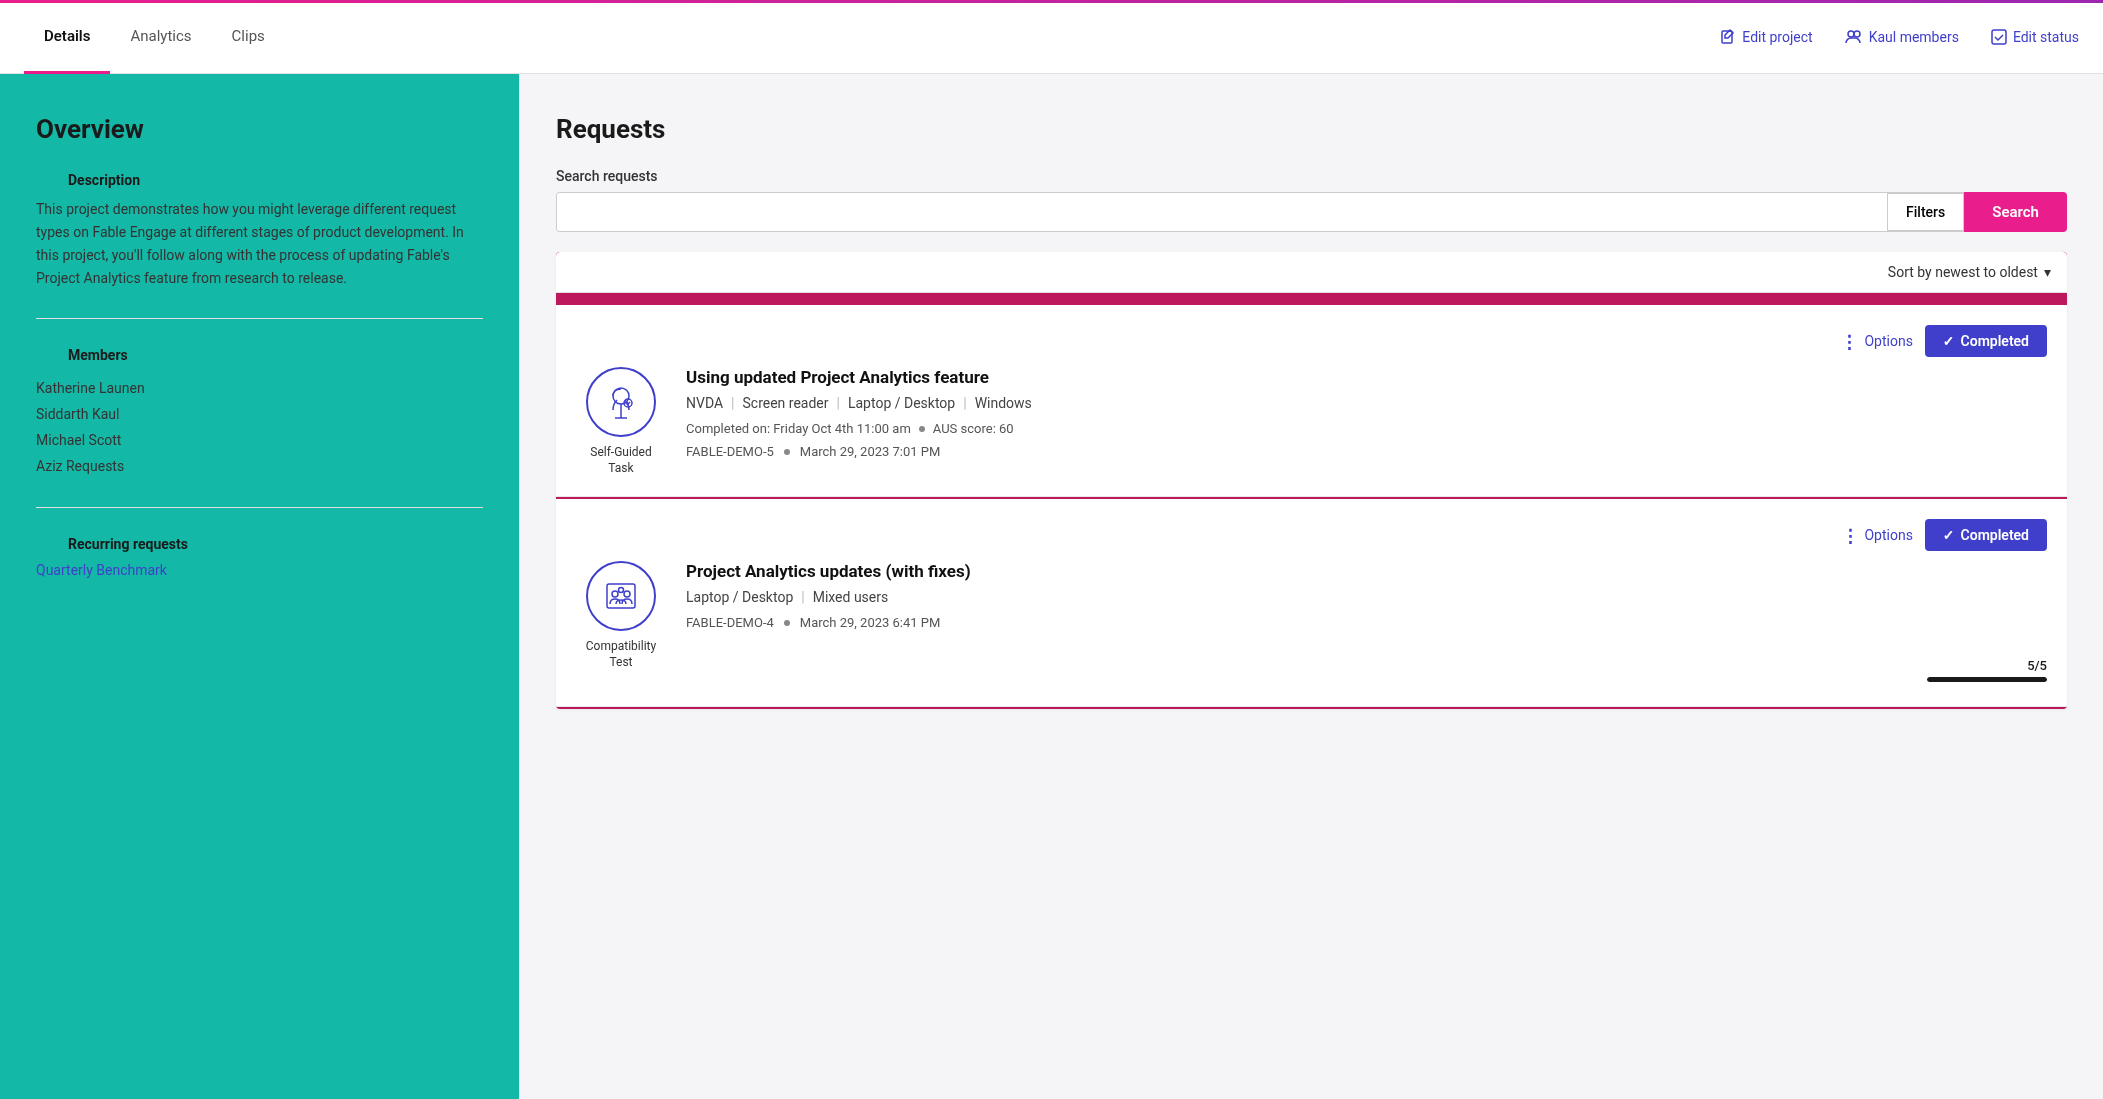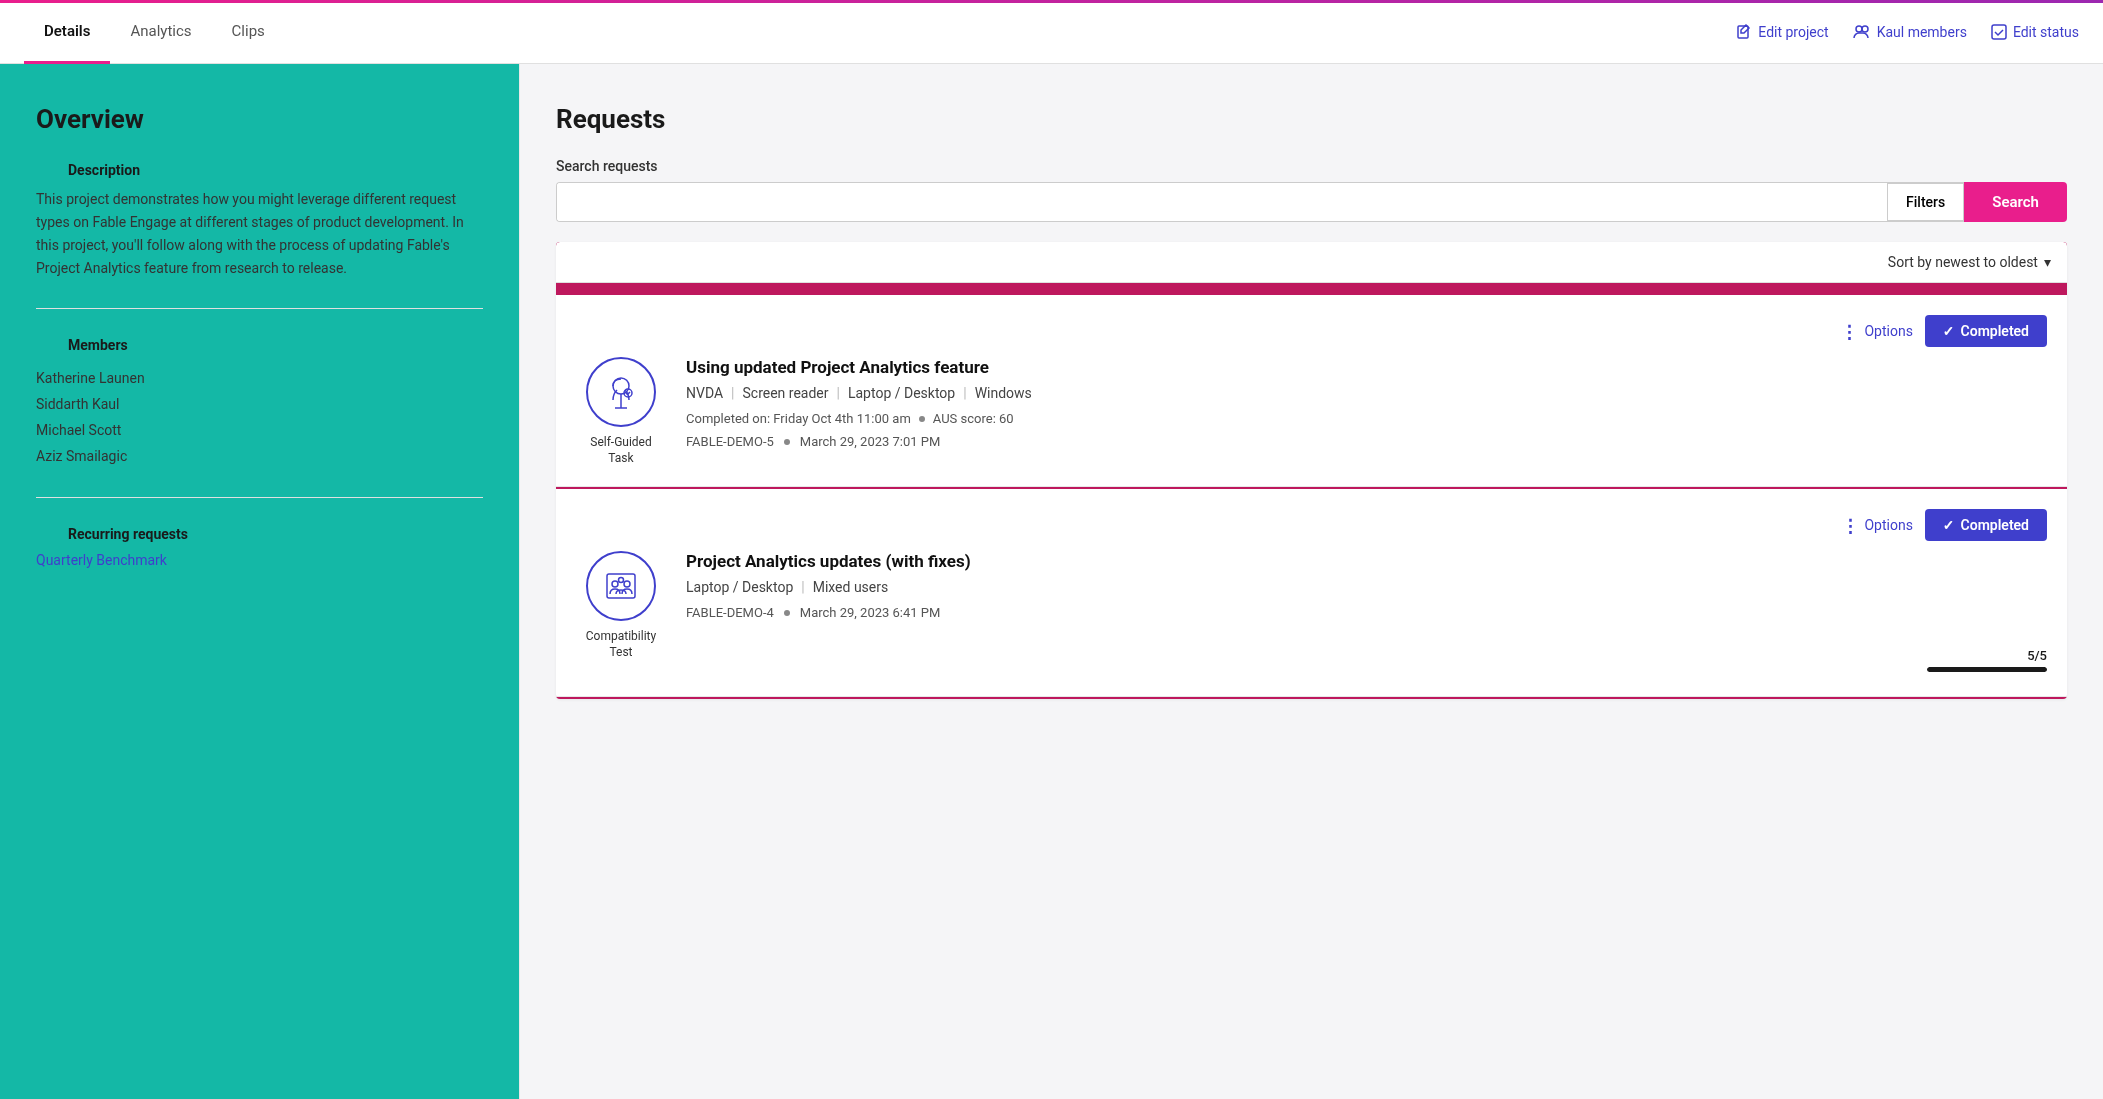--- a/index.html
+++ b/index.html
@@ -6,21 +6,21 @@
     body { font-family: -apple-system, BlinkMacSystemFont, 'Segoe UI', Roboto, sans-serif; background: #f5f5f7; color: #1a1a1a; font-size: 14px; }
 
     
     .top-nav {
       background: #fff;
       border-bottom: 1px solid #e0e0e0;
       display: flex;
       align-items: stretch;
       justify-content: space-between;
       padding: 0 24px;
-      height: 64px;
+      height: 74px;
       position: relative;
     }
     .top-nav::before {
       content: '';
       position: absolute;
       top: 0; left: 0; right: 0;
       height: 3px;
       background: linear-gradient(to right, #e91e8c, #9c27b0);
     }
     .nav-tabs {
@@ -40,21 +40,21 @@
       top: 1px;
     }
     .nav-tab.active {
       color: #111;
       font-weight: 600;
       border-bottom: 3px solid #e91e8c;
     }
     .nav-actions {
       display: flex;
       align-items: center;
-      gap: 24px;
+      gap: 32px;
     }
     .nav-action-btn {
       display: flex;
       align-items: center;
       gap: 6px;
       color: #3f3fcc;
       font-size: 14px;
       cursor: pointer;
       background: none;
       border: none;
@@ -387,21 +387,21 @@
     <div class="section-label">Description</div>
     <p class="description-text">This project demonstrates how you might leverage different request types on Fable Engage at different stages of product development. In this project, you'll follow along with the process of updating Fable's Project Analytics feature from research to release.</p>
 
     <hr class="divider">
 
     <div class="section-label">Members</div>
     <ul class="members-list">
       <li class="list-item">Katherine Launen</li>
       <li class="list-item">Siddarth Kaul</li>
       <li class="list-item">Michael Scott</li>
-      <li class="list-item">Aziz Smailagic</li>
+      <li class="list-item">Aziz Requests</li>
     </ul>
 
     <hr class="divider">
 
     <div class="section-label">Recurring requests</div>
     <a class="recurring-link" href="#">
       <span>Quarterly Benchmark</span>
     </a>
   </aside>
 

